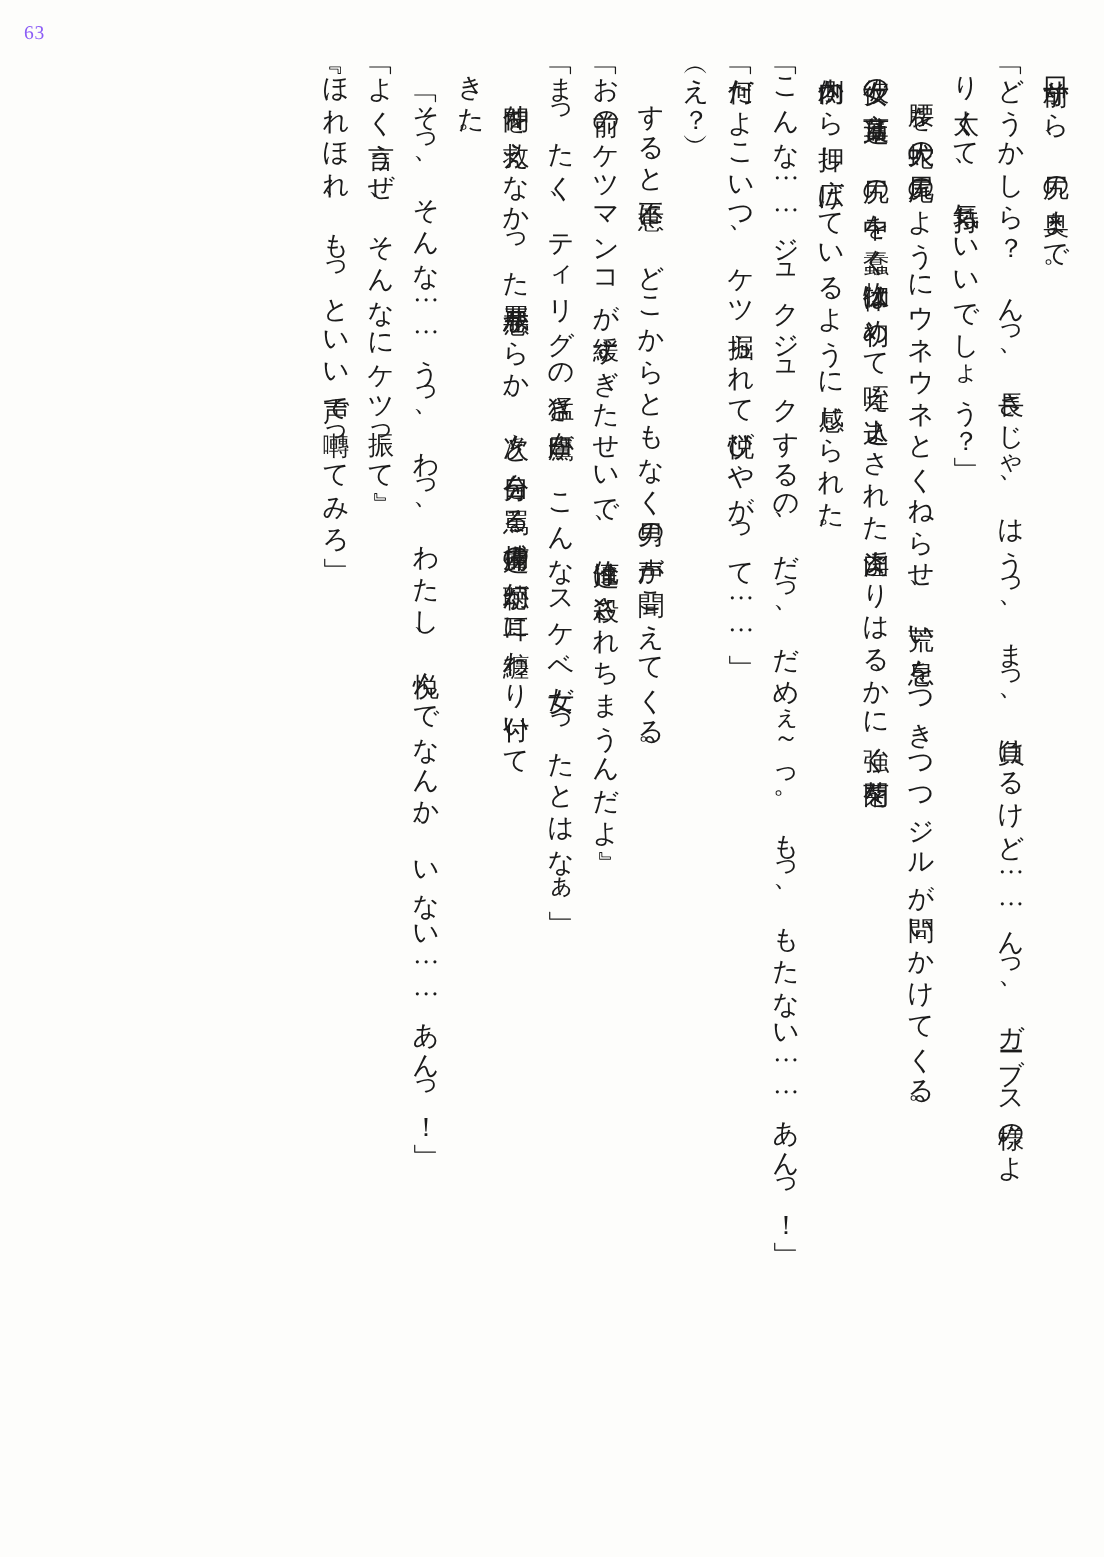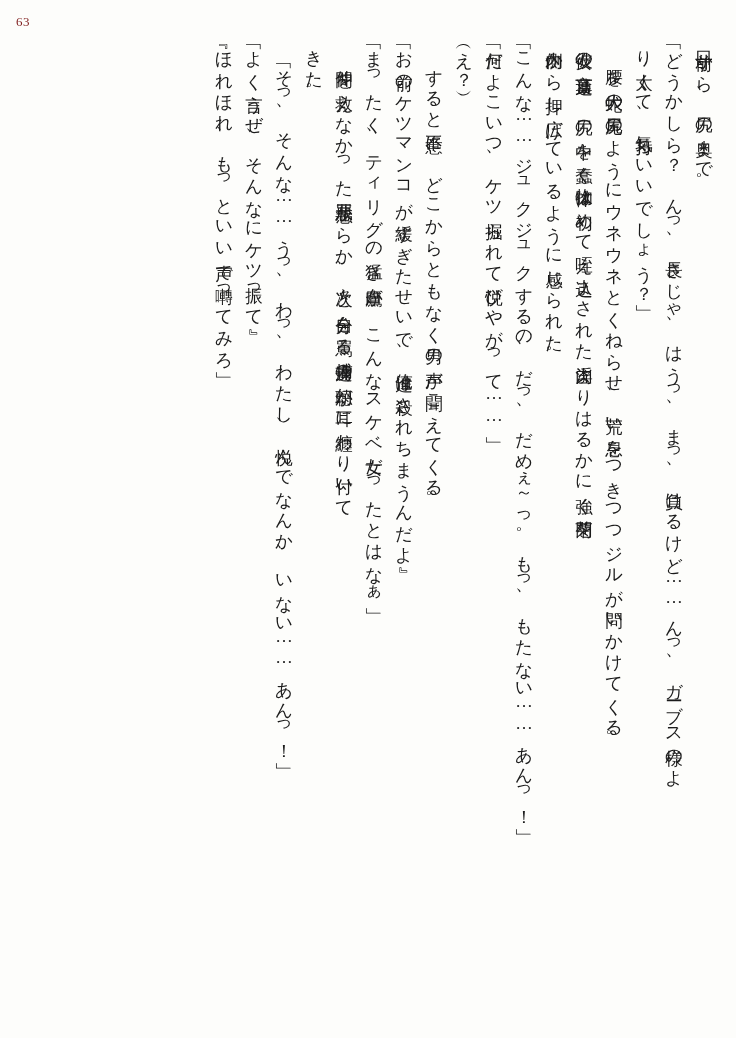--- a/index.html
+++ b/index.html
@@ -21,21 +21,21 @@
     inset: 0;
     background: #fdfdfb;
   }
 
   
   .page-number {
     position: absolute;
     top: 14px;
     left: 16px;
     font-size: 13px;
-    color: #7f1d1d;
+    color: #8b5cf6;
     letter-spacing: 0.5px;
     font-family: "Liberation Serif", "DejaVu Serif", serif;
   }
 
   
   .text-body {
     position: absolute;
     top: 38px;
     right: 24px;
     left: 28px;

